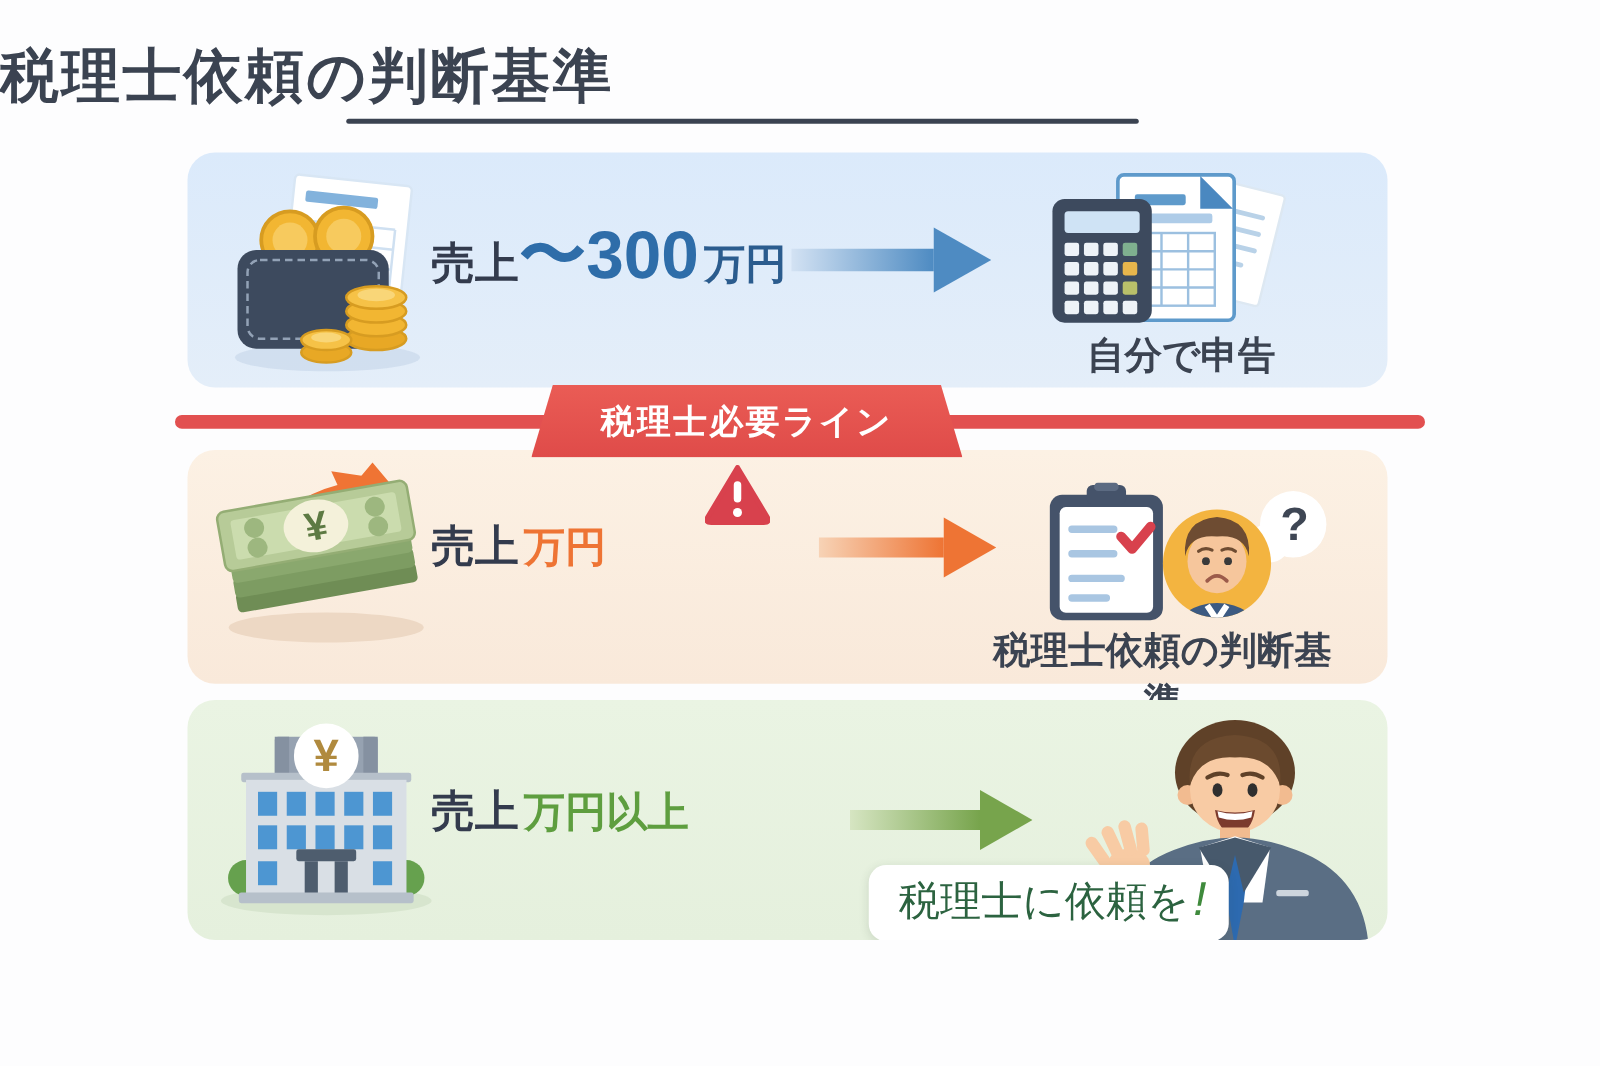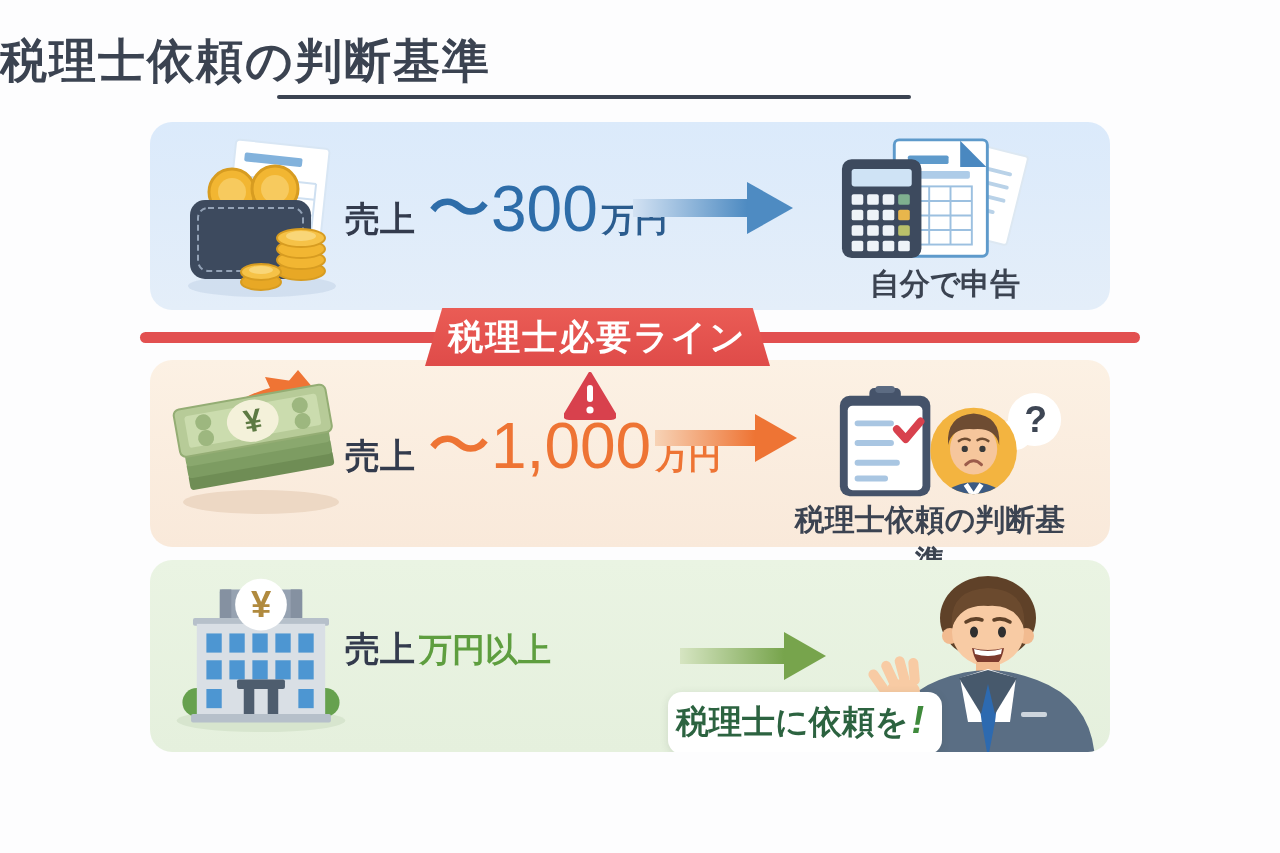--- a/index.html
+++ b/index.html
@@ -14,43 +14,43 @@
   .row{position:absolute;left:150px;width:960px;border-radius:22px;}
   .row1{top:122px;height:188px;background:linear-gradient(180deg,#dbeafb,#e4eef9);}
   .row2{top:360px;height:187px;background:linear-gradient(180deg,#fcf1e4,#f9e9da);}
   .row3{top:560px;height:192px;background:linear-gradient(180deg,#eaf4e3,#e5f0dd);overflow:hidden;}
   
   .red-line{position:absolute;top:332px;left:140px;width:1000px;height:11px;
          background:#e25050;border-radius:6px;}
   .ribbon{position:absolute;top:308px;left:425px;width:345px;height:58px;
          background:linear-gradient(180deg,#ea5c55,#df4b49);
          clip-path:polygon(5% 0,95% 0,100% 100%,0 100%);
-         color:#ffffff;font-size:35px;font-weight:800;text-align:center;line-height:58px;
+         color:#ffffff;font-size:27px;font-weight:800;text-align:center;line-height:58px;
          letter-spacing:2px;z-index:3;}
   
   .row-label{position:absolute;display:flex;align-items:baseline;white-space:nowrap;}
   .row-label .prefix{font-size:35px;font-weight:800;color:#333b4d;}
-  .row-label .amount{font-size:64px;font-weight:400;margin-left:12px;line-height:1;}
+  .row-label .amount{font-size:54px;font-weight:700;line-height:1;}
   .row-label .unit{font-size:33px;font-weight:800;margin-left:4px;}
   .blue{color:#2e6da9;}
   .unit-blue{color:#2b5c8e;}
   .orange{color:#ee7434;}
   .green{color:#5e9e3f;}
   .lab1{left:195px;top:55px;}
   .lab2{left:195px;top:54px;}
   .lab3{left:195px;top:66px;}
   
   .abs{position:absolute;}
   .caption{position:absolute;text-align:center;font-size:30px;font-weight:800;color:#3b4351;}
   .cap1{left:655px;top:142px;width:280px;}
   .cap2{left:630px;top:140px;width:300px;}
   
-  .bubble{position:absolute;left:518px;top:132px;background:#ffffff;border-radius:14px;
-         padding:7px 18px 9px 8px;box-shadow:0 2px 8px rgba(60,80,60,.14);
-         font-size:33px;font-weight:700;color:#2c6340;white-space:nowrap;z-index:5;}
+  .bubble{position:absolute;left:545px;top:132px;background:#ffffff;border-radius:14px;
+         padding:7px 18px 9px 24px;box-shadow:0 2px 8px rgba(60,80,60,.14);
+         font-size:33px;font-weight:400;color:#2c6340;white-space:nowrap;z-index:5;}
   .bubble .bang{font-style:italic;font-size:38px;color:#3f8a3c;margin-left:3px;}
   .man{z-index:4;}
 </style>
 </head>
 <body>
 
 <div class="stage">
 
   <div class="title">税理士依頼の判断基準</div>
   <div class="title-underline"></div>
@@ -166,21 +166,20 @@
     </svg>
 
     <svg class="abs" style="left:414px;top:12px;" width="52" height="48" viewBox="0 0 52 48">
       <path d="M26,2 L50,42 Q52,46 47,46 L5,46 Q0,46 2,42 Z" fill="#d8414d" stroke="#d8414d" stroke-width="4" stroke-linejoin="round"></path>
       <rect x="23" y="13" width="6" height="17" rx="3" fill="#ffffff"></rect>
       <circle cx="26" cy="38" r="3.6" fill="#ffffff"></circle>
     </svg>
 
     <div class="row-label lab2">
       <span class="prefix">売上</span>
-      <span class="amount orange">〜1,000</span>
       <span class="unit orange">万円</span>
     </div>
 
     <svg class="abs" style="left:505px;top:52px;" width="142" height="52" viewBox="0 0 142 52">
       <defs>
           <linearGradient id="ga2" x1="0" y1="0" x2="1" y2="0">
         <stop offset="0" stop-color="#f7d3b6"></stop>
             <stop offset="1" stop-color="#ee7434"></stop>
           </linearGradient>
         </defs>

